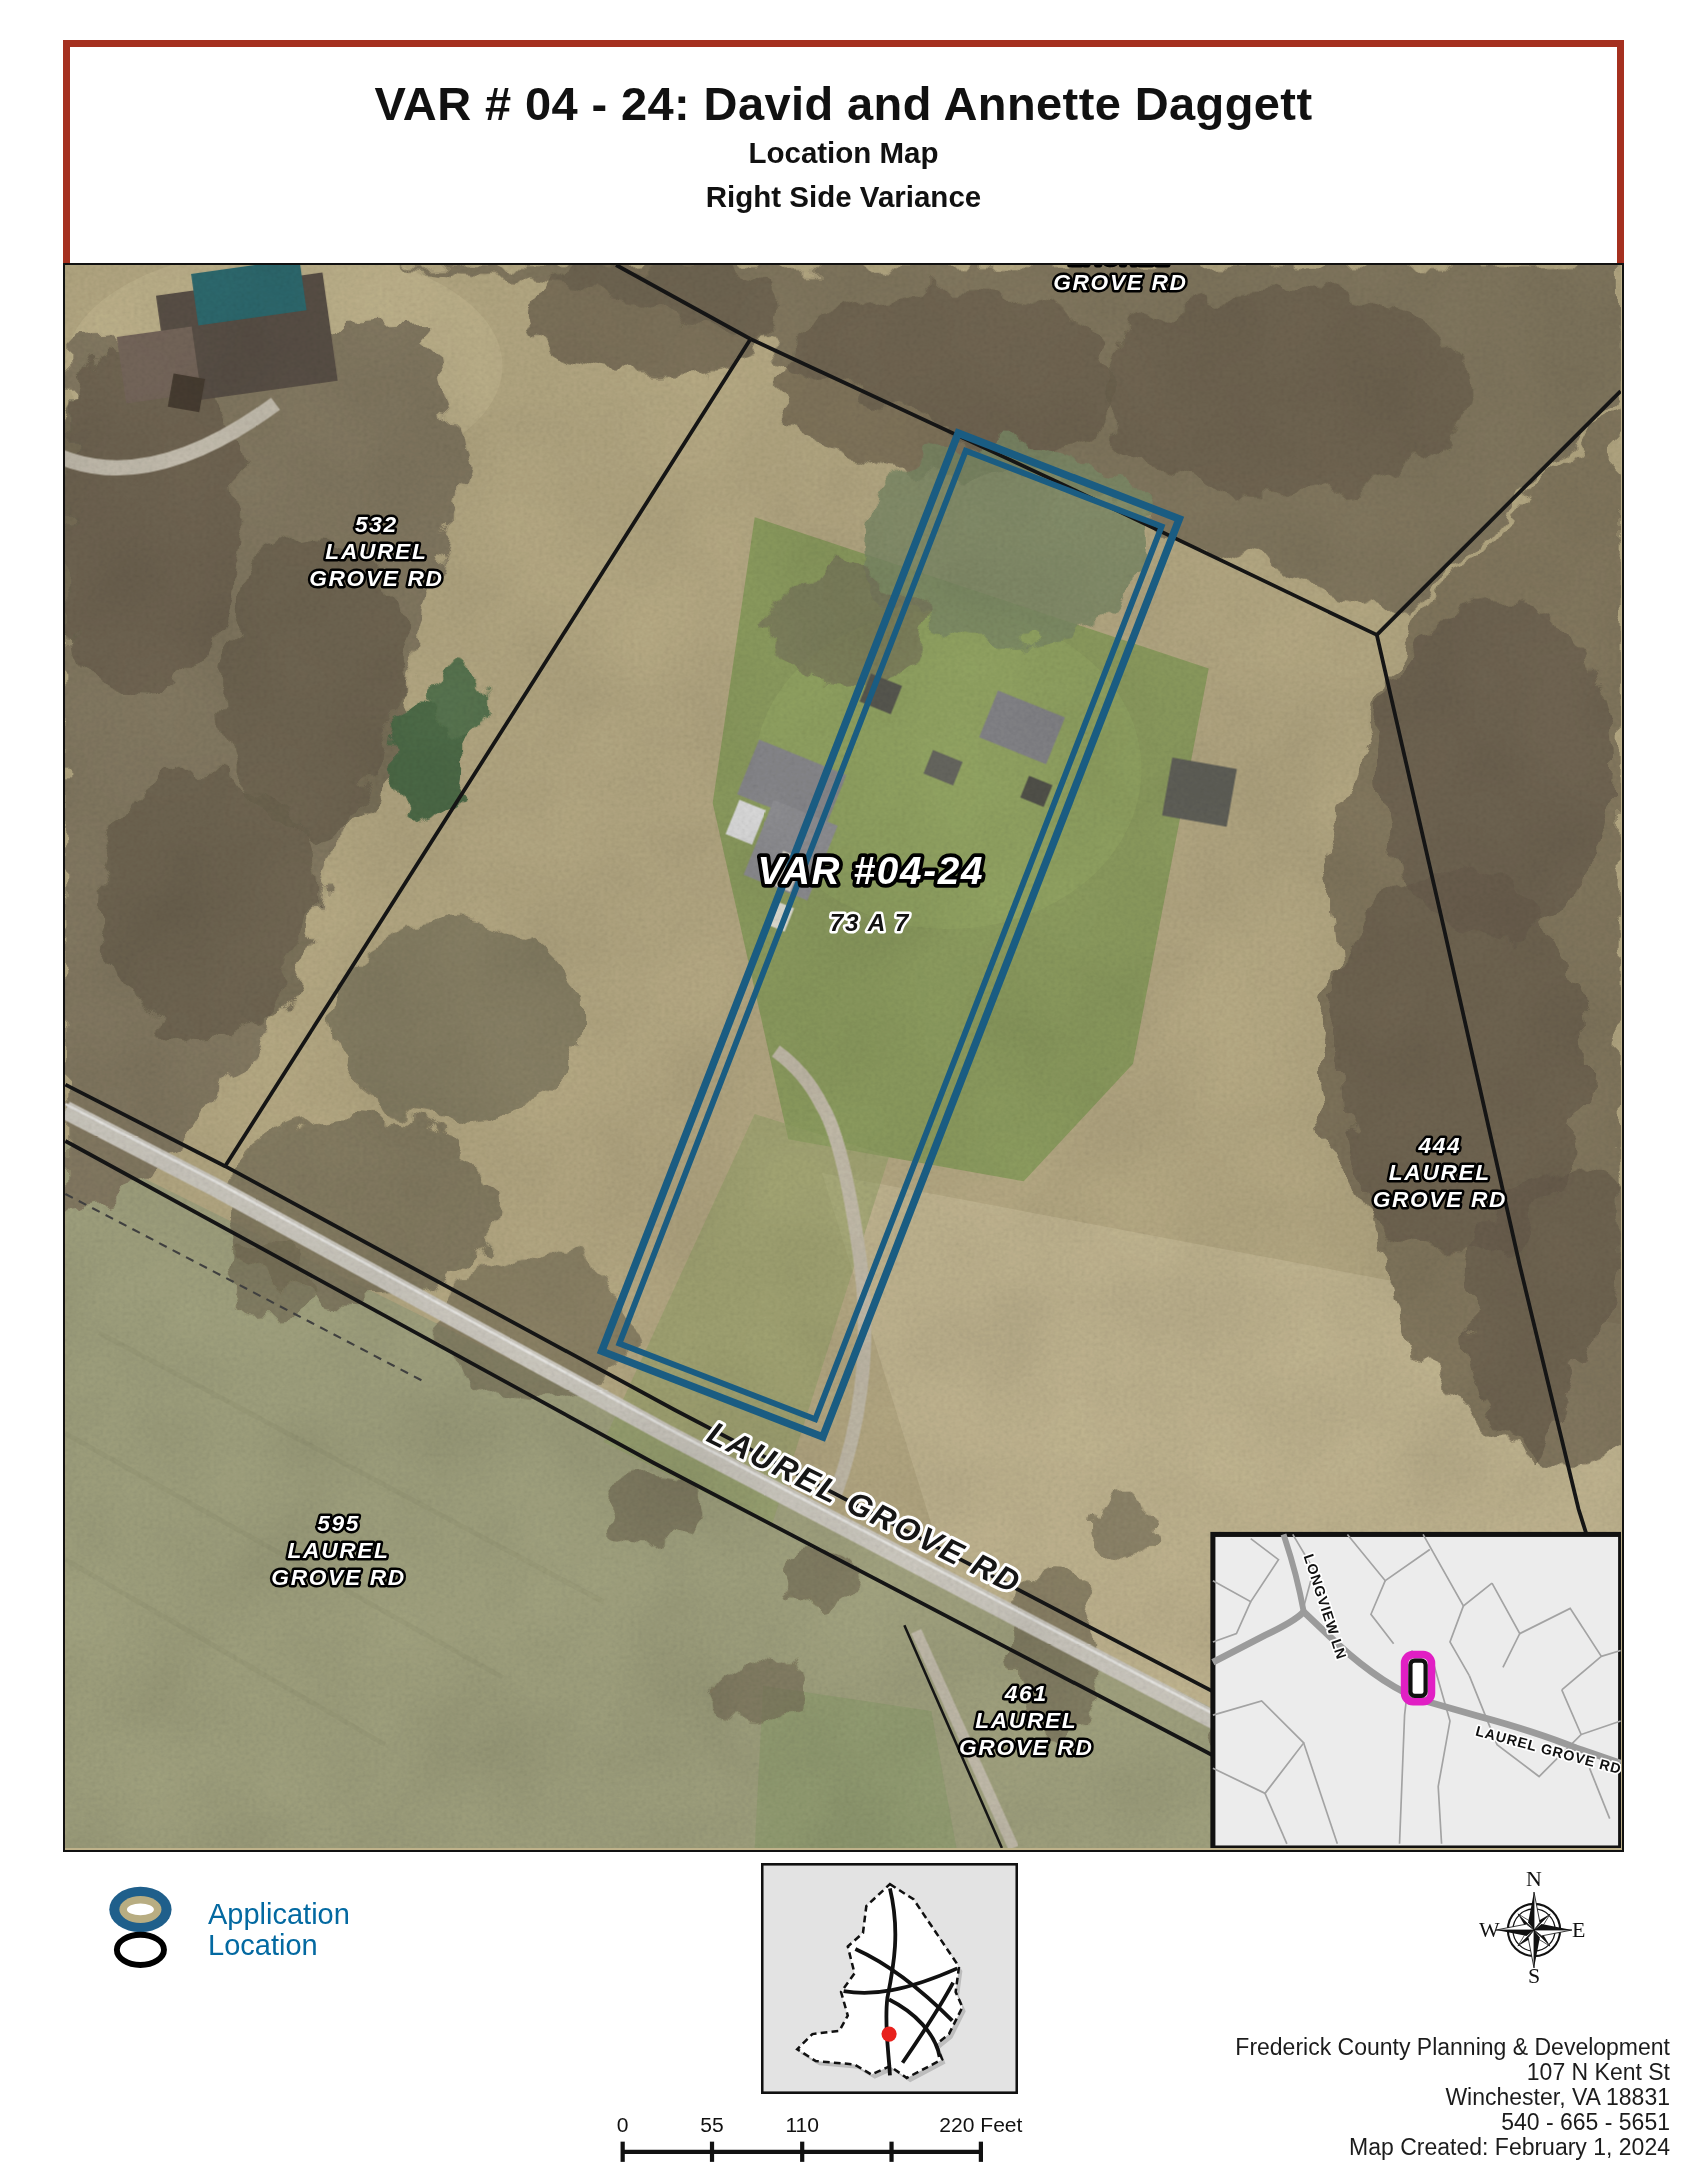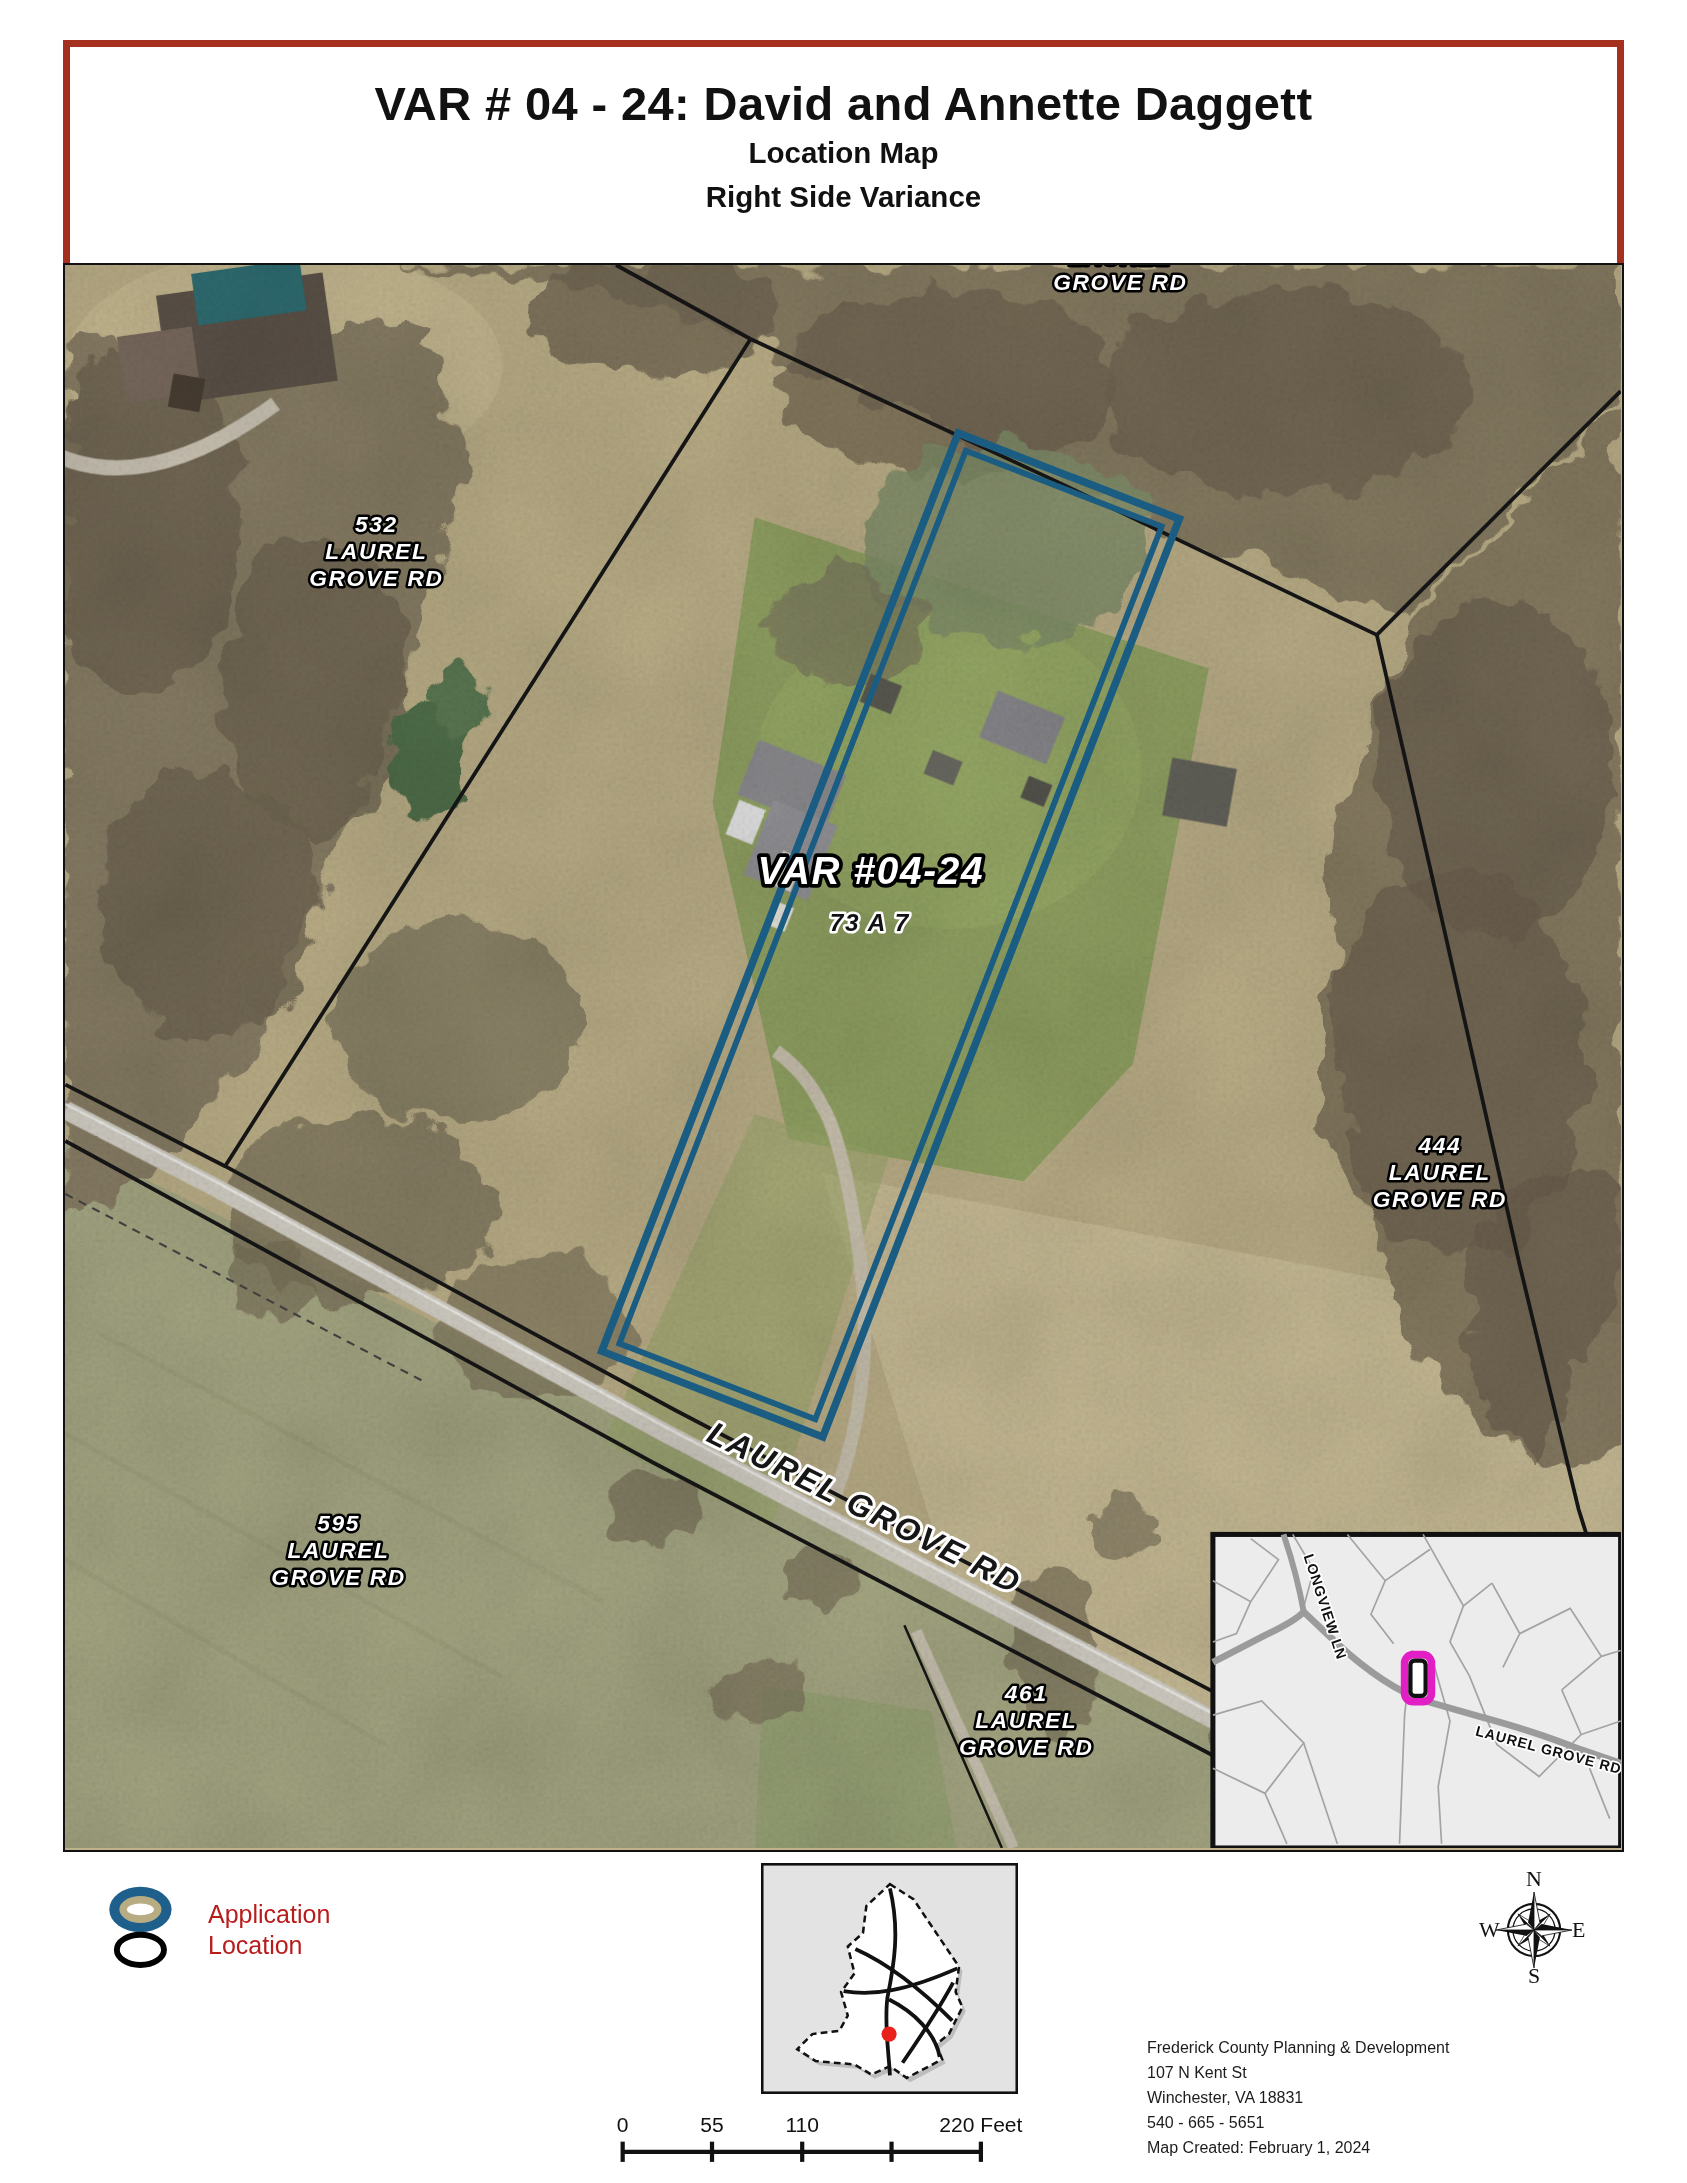--- a/index.html
+++ b/index.html
@@ -12,25 +12,25 @@
   #title-box .t1{margin-top:29px;font-size:47px;font-weight:bold;color:#111;letter-spacing:0.4px;}
   #title-box .t2{margin-top:11.8px;font-size:29.5px;font-weight:bold;color:#111;line-height:44px;}
 
   
   #map{position:absolute;left:63px;top:263px;width:1561px;height:1589px;
        box-sizing:border-box;border:2.5px solid #111;overflow:hidden;background:#bfb28a;}
   #map svg{display:block;}
 
   
   #legend{position:absolute;left:100px;top:1880px;width:354px;height:110px;}
-  #legend .lab{position:absolute;left:108px;top:18.6px;font-size:25px;color:#b91c1c;line-height:31px;}
+  #legend .lab{position:absolute;left:108px;top:18.6px;font-size:29px;color:#0369a1;line-height:31px;}
 
   
-  #footer{position:absolute;left:1147px;top:2035px;width:523px;text-align:left;
-          font-size:16px;color:#1c1c1c;line-height:25px;}
+  #footer{position:absolute;left:1147px;top:2035px;width:523px;text-align:right;
+          font-size:23px;color:#1c1c1c;line-height:25px;}
 
   text{font-family:"Liberation Sans",sans-serif;}
   .maplbl{font-style:italic;font-weight:bold;font-size:27px;letter-spacing:2px;
           fill:#ffffff;stroke:#000000;stroke-width:6px;paint-order:stroke;stroke-linejoin:round;text-anchor:middle;}
   .maplbl-dark{font-style:italic;font-weight:bold;font-size:29px;letter-spacing:2px;
           fill:#111111;stroke:#ffffff;stroke-width:6px;paint-order:stroke;stroke-linejoin:round;text-anchor:middle;}
   .maplbl-big{font-style:italic;font-weight:bold;font-size:46px;letter-spacing:2px;
           fill:#ffffff;stroke:#000000;stroke-width:9px;paint-order:stroke;stroke-linejoin:round;text-anchor:middle;}
   .roadlbl{font-style:italic;font-weight:bold;font-size:38px;letter-spacing:3px;
           fill:#161616;stroke:#ffffff;stroke-width:7px;paint-order:stroke;stroke-linejoin:round;text-anchor:middle;}

